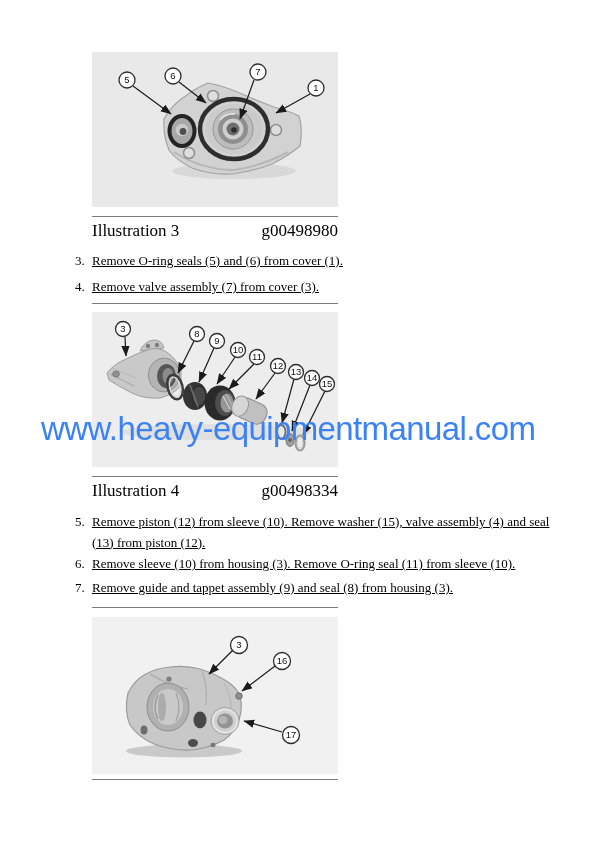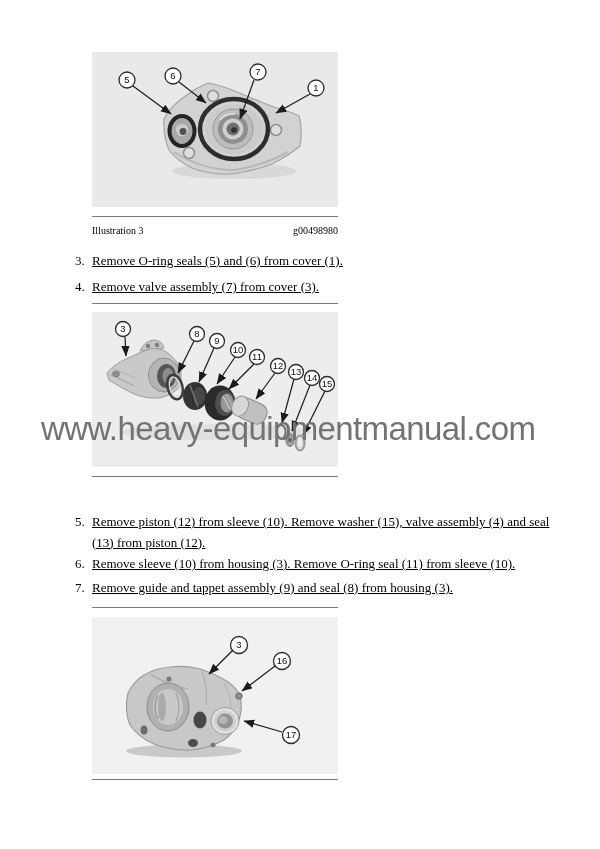--- a/index.html
+++ b/index.html
@@ -3,21 +3,21 @@
 <meta charset="utf-8">
 <style>
   html,body { margin:0; padding:0; background:#fff; }
   .page { position:relative; width:600px; height:849px; background:#ffffff;
           font-family:"Liberation Serif", serif; overflow:hidden; }
 
   .fig { position:absolute; left:92px; width:246px; }
   .photo { display:block; width:246px; height:155px; }
   .fig-rule { position:absolute; left:0; top:164px; width:246px; height:1px; background:#7c7c7c; }
   .fig-cap { position:absolute; left:0; top:171px; width:246px; display:flex;
-             justify-content:space-between; font-size:10px; line-height:15px; color:#000; }
+             justify-content:space-between; font-size:17px; line-height:15px; color:#000; }
 
   .rule-mid { position:absolute; left:92px; width:246px; height:1px; background:#7c7c7c; }
 
   .step { position:absolute; left:75px; display:flex; font-size:13px; line-height:20.5px; color:#000; }
   .step-num { flex:0 0 17px; }
   .step-text { width:472px;text-decoration:underline; }
 
   .watermark { position:absolute; left:41px; top:410px; white-space:nowrap;
                font-family:"Liberation Sans", sans-serif; font-size:33px; line-height:38px;
                letter-spacing:-0.6px; color:#f20000; z-index:5; }
@@ -193,20 +193,24 @@
         <circle cx="220" cy="66" r="7.5"></circle>
         <text x="220" y="69.3" text-anchor="middle">14</text>
       </g>
       <g class="callout">
         <line class="lead" x1="233" y1="79" x2="211" y2="123" marker-end="url(#ah2)"></line>
         <circle cx="235" cy="72" r="7.5"></circle>
         <text x="235" y="75.3" text-anchor="middle">15</text>
       </g>
     </svg>
     <div class="fig-rule"></div>
+    <figcaption class="fig-cap">
+      <span>Illustration 4</span>
+      <span>g00498334</span>
+    </figcaption>
   </figure>
 
   <div class="step" style="top:512px">
     <span class="step-num">5.</span>
     <span class="step-text">Remove piston (12) from sleeve (10). Remove washer (15), valve assembly (4) and seal (13) from piston (12).</span>
   </div>
   <div class="step" style="top:554px">
     <span class="step-num">6.</span>
     <span class="step-text">Remove sleeve (10) from housing (3). Remove O-ring seal (11) from sleeve (10).</span>
   </div>
@@ -259,15 +263,15 @@
       </g>
       <g class="callout">
         <line class="lead" x1="190" y1="115" x2="152" y2="104" marker-end="url(#ah3)"></line>
         <circle cx="199" cy="118" r="8.5"></circle>
         <text x="199" y="121.4" text-anchor="middle">17</text>
       </g>
     </svg>
     <div class="fig-rule" style="top:162px"></div>
   </figure>
 
-  <div class="watermark" style="color: #737373;">www.heavy-equipmentmanual.com</div>
+  <div class="watermark" style="color: #3b82f6;">www.heavy-equipmentmanual.com</div>
 
 </div>
 
 </body></html>

